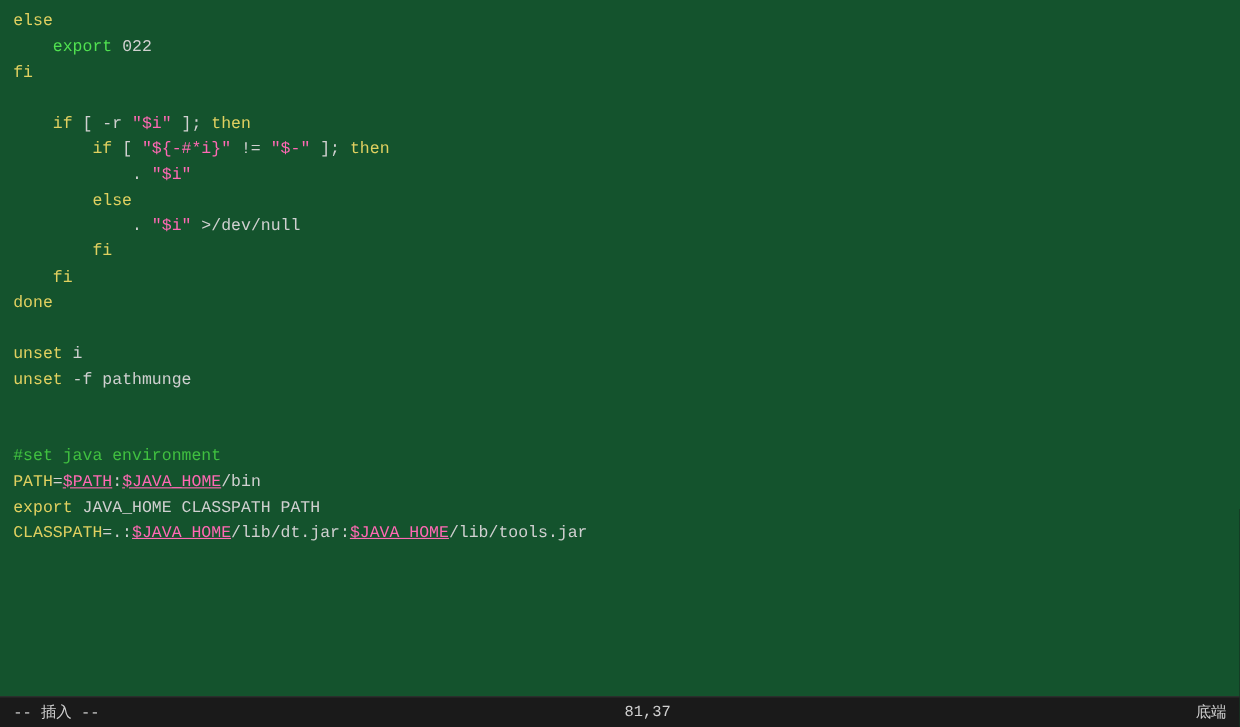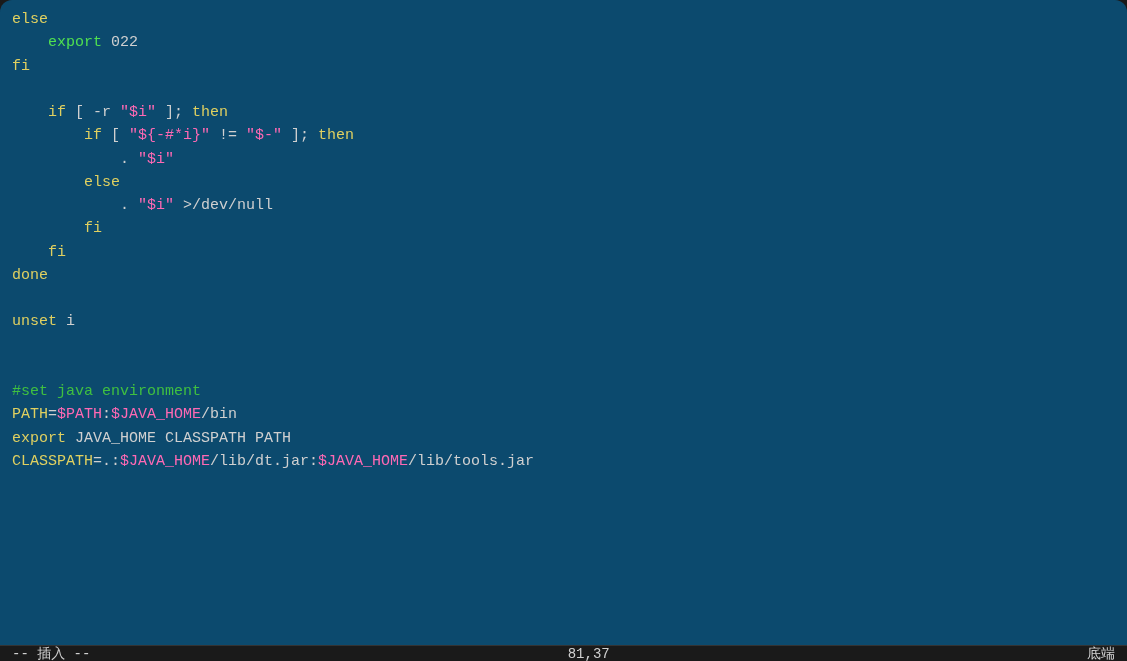--- a/index.html
+++ b/index.html
@@ -11,64 +11,63 @@
     body {
       background-color: #1a1a1a;
       font-family: 'Courier New', Courier, monospace;
       font-size: 15px;
       width: 1127px;
       height: 661px;
       overflow: hidden;
     }
 
     #editor {
-      background-color: #0c4a6e;
+      background-color: #14532d;
       color: #e0e0e0;
       width: 1127px;
       height: 661px;
       display: flex;
       flex-direction: column;
-      border-radius: 12px;
     }
 
     #code-area {
       flex: 1;
       padding: 8px 12px;
       line-height: 1.55;
       overflow: hidden;
     }
 
     .line {
       white-space: pre;
       display: block;
       min-height: 1.55em;
     }
 
     .kw-yellow { color: #e0d060; }
     .kw-green { color: #50e050; }
     .str-pink { color: #ff69b4; }
     .comment-green { color: #40c040; }
     .plain { color: #d0d0d0; }
-    .var-env { color: #ff69b4; }
+    .var-env { color: #ff69b4; text-decoration: underline; }
     .cursor {
       display: inline-block;
       background-color: #aaaaaa;
       color: #1a1a1a;
       width: 0.6em;
     }
 
     #statusbar {
       background-color: #1a1a1a;
       color: #d0d0d0;
       display: flex;
       justify-content: space-between;
       padding: 2px 12px;
       border-top: 1px solid #333;
       font-size: 14px;
-      height: 16px;
+      height: 28px;
       align-items: center;
     }
 
     .status-left { color: #d0d0d0; }
     .status-right { color: #d0d0d0; }
     .status-end { color: #d0d0d0; }
   </style>
 </head>
 <body>
 
@@ -97,20 +96,21 @@
     <span class="line">        <span class="kw-yellow">fi</span></span>
 
     <span class="line">    <span class="kw-yellow">fi</span></span>
 
     <span class="line"><span class="kw-yellow">done</span></span>
 
     <span class="line"> </span>
 
     <span class="line"><span class="kw-yellow">unset</span><span class="plain"> i</span></span>
 
+    <span class="line"><span class="kw-yellow">unset</span><span class="plain"> -f pathmunge</span></span>
 
     <span class="line"> </span>
 
     <span class="line"> </span>
 
     <span class="line"><span class="comment-green">#set java environment</span></span>
 
 
     <span class="line"><span class="kw-yellow">PATH</span><span class="plain">=</span><span class="var-env">$PATH</span><span class="plain">:</span><span class="var-env">$JAVA_HOME</span><span class="plain">/bin</span></span>
 

